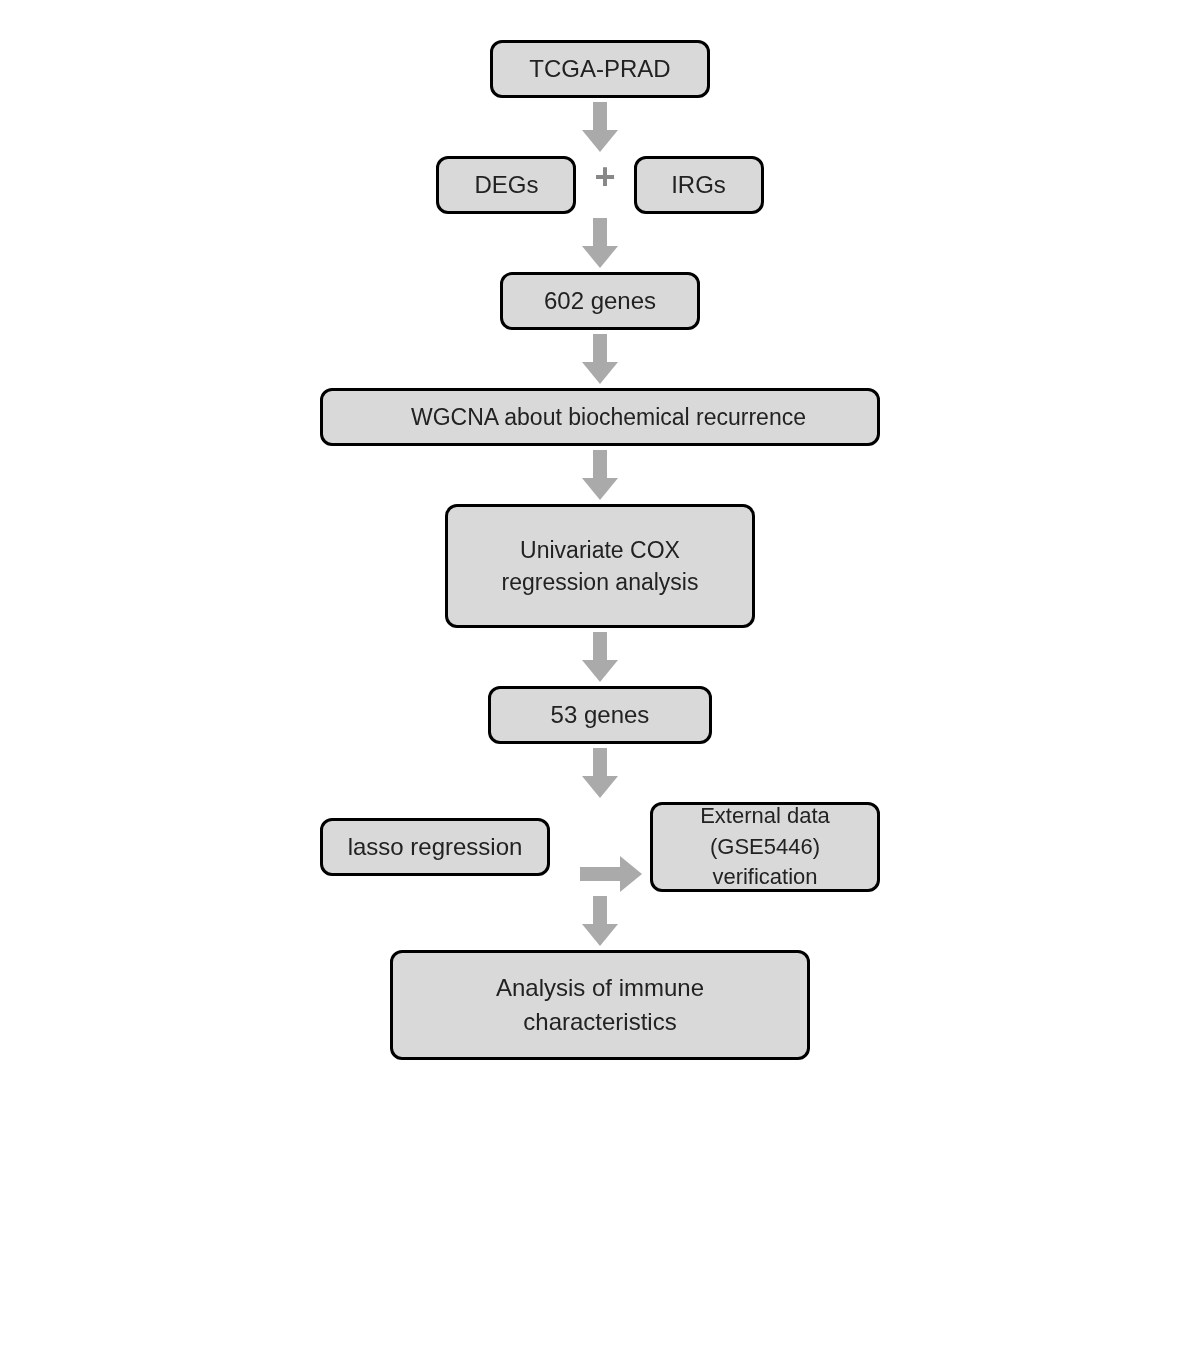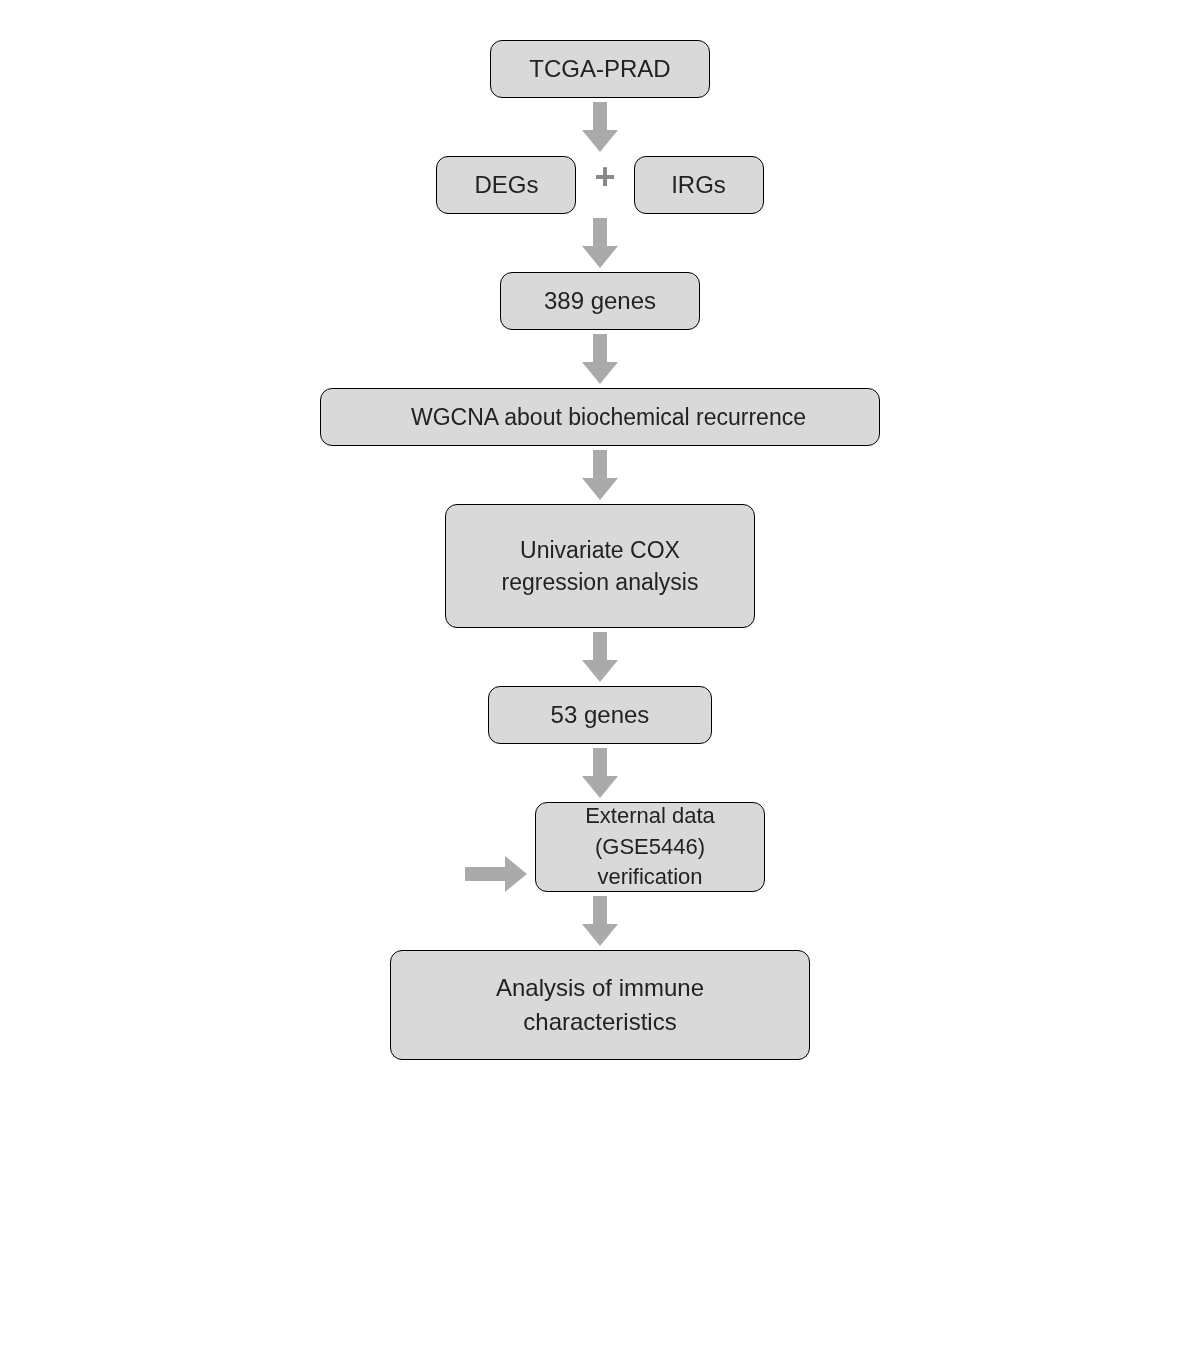--- a/index.html
+++ b/index.html
@@ -28,21 +28,21 @@
     .flow-column {
       display: flex;
       flex-direction: column;
       align-items: center;
       width: 100%;
     }
 
     .box {
       background: #d9d9d9;
       border-radius: 12px;
-      border: 1px solid #000000;
+      border: 3px solid #000000;
       display: flex;
       align-items: center;
       justify-content: center;
       text-align: center;
       font-size: 22px;
       font-weight: normal;
       color: #222;
       padding: 12px 24px;
     }
 
@@ -210,21 +210,21 @@
         <span>IRGs</span>
       </div>
     </div>
 
     <div class="arrow-down" style="height:50px;">
       <div class="arrow-shaft" style="height:30px;"></div>
       <div class="arrow-head-down"></div>
     </div>
 
     <div class="box box-602">
-      <span>389 genes</span>
+      <span>602 genes</span>
     </div>
 
     <div class="arrow-down" style="height:50px;">
       <div class="arrow-shaft" style="height:30px;"></div>
       <div class="arrow-head-down"></div>
     </div>
 
     <div class="box box-wgcna">
       <span>WGCNA about biochemical recurrence</span>
     </div>
@@ -248,20 +248,23 @@
       <span>53 genes</span>
     </div>
 
     <div class="arrow-down" style="height:50px;">
       <div class="arrow-shaft" style="height:30px;"></div>
       <div class="arrow-head-down"></div>
     </div>
 
     <div class="lasso-row">
       <div style="display:flex;align-items:center;justify-content:center;position:relative;">
+        <div class="box box-lasso">
+          <span>lasso regression</span>
+        </div>
         <div class="lasso-side">
           <div class="arrow-right">
             <div class="arrow-shaft-h"></div>
             <div class="arrow-head-right"></div>
           </div>
           <div class="box box-external">
             <span style="white-space:pre-line;text-align:center;">External data
 (GSE5446) verification</span>
           </div>
         </div>

